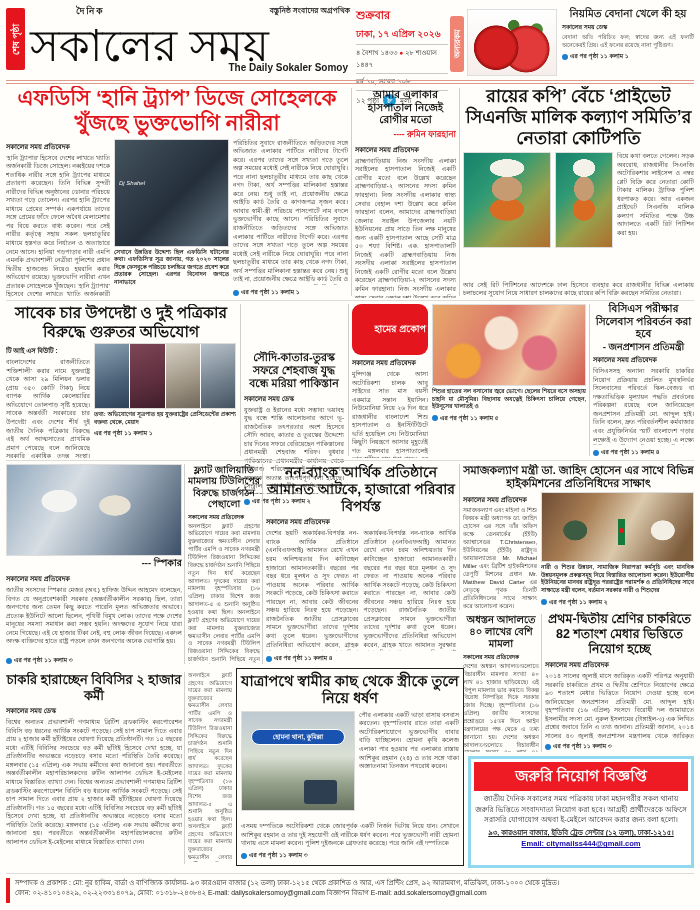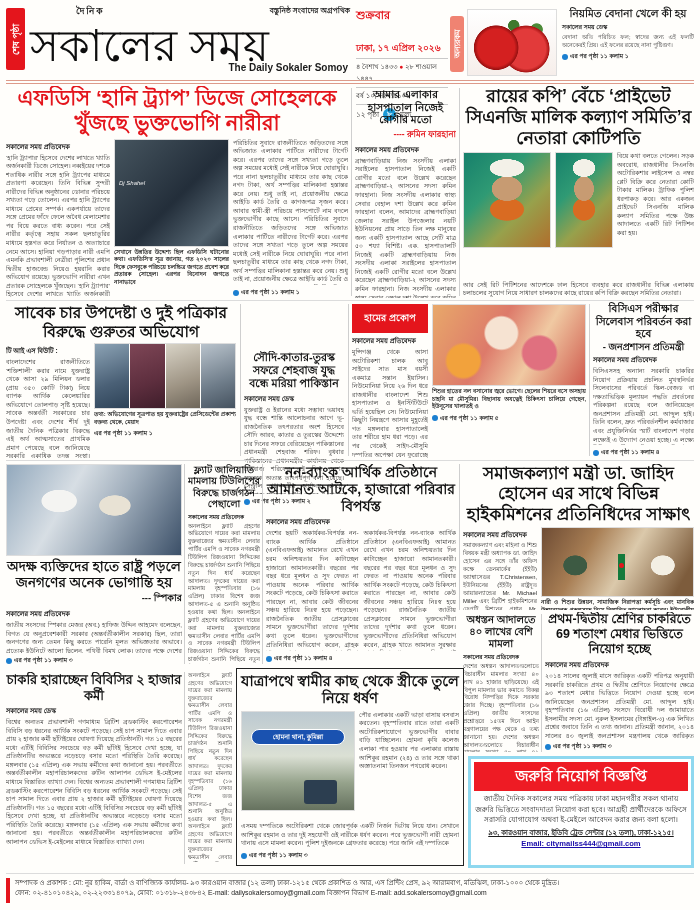--- a/index.html
+++ b/index.html
@@ -11,21 +11,21 @@
   .edition-flag{left:6px;top:8px;width:19px;height:62px;background:#e4151c;color:#fff;
     writing-mode:vertical-rl;transform:rotate(180deg);font-size:9px;font-weight:700;
     display:flex;align-items:center;justify-content:center;border-radius:2px;}
   .daily-label{left:76px;top:4px;font-size:9px;font-weight:700;letter-spacing:2px;}
   .paper-title{left:30px;top:23px;width:318px;margin:0;font-size:44px;font-weight:400;
     line-height:1.05;color:#0d0d0d;white-space:nowrap;}
   .tagline{left:238px;top:5px;width:112px;font-size:7.5px;font-weight:700;text-align:right;}
   .title-en{left:196px;top:62px;width:152px;font-size:10px;font-weight:700;text-align:right;}
   .dateline{left:356px;top:7px;width:92px;font-size:7px;}
   .dateline .weekday{color:#e4151c;font-weight:800;font-size:11px;}
-  .dateline .date{color:#e4151c;font-weight:800;font-size:9px;margin-top:15px;}
+  .dateline .date{color:#e4151c;font-weight:800;font-size:9px;margin-top:1px;}
   .dateline .cal{border-top:1px solid #c9c9c9;margin-top:2px;padding-top:2px;font-size:6.6px;}
   .dateline .cal .dot{color:#e4151c;}
   .dateline .issue{border-top:1px solid #c9c9c9;margin-top:2px;padding-top:2px;font-size:7px;}
   .pages-row{border-top:1px solid #c9c9c9;margin-top:2px;padding-top:3px;display:flex;
     align-items:center;gap:4px;font-size:7.2px;}
   .price-badge{display:inline-flex;width:13px;height:13px;border-radius:50%;background:#1b9ad6;
     color:#fff;font-size:8px;font-weight:700;align-items:center;justify-content:center;}
   .section-flag{left:450px;top:16px;width:14px;height:56px;background:#f08372;color:#fff;
     writing-mode:vertical-rl;transform:rotate(180deg);font-size:8px;font-weight:700;
     display:flex;align-items:center;justify-content:center;border-radius:3px;}
@@ -90,22 +90,22 @@
   .ph-station{background:
     linear-gradient(#bcc9d1,#dbe0d4 45%,#96a38c 72%,#66725f);}
   .ph-station .sign{position:absolute;left:8%;top:18%;right:8%;height:16px;background:#1a52b0;
     border:1px solid #fff;border-radius:8px;color:#fff;font-size:6.4px;font-weight:700;
     display:flex;align-items:center;justify-content:center;}
   .ph-station .van{position:absolute;left:55%;bottom:6%;width:30%;height:24%;
     background:#2c3e50;border-radius:3px;}
   
   .banner-blue{align-self:center;background:linear-gradient(#2aa0e0,#0c5fa8);color:#fff;
     font-size:12.5px;font-weight:800;padding:3px 14px;border-radius:14px;margin-bottom:3px;flex:none;}
-  .kicker{background:#e4151c;color:#fff;font-size:9.5px;font-weight:800;text-align:center;
-    padding:7px 2px;flex:none;}
+  .kicker{background:#e4151c;color:#fff;font-size:9.5px;font-weight:800;text-align:right;
+    padding:18px 2px;flex:none;border-radius:9px;}
   .two-col{columns:2;column-gap:5px;}
   
   .notice{border:3px solid #8fd8ef;background:#fff;padding:3px;display:flex;
     flex-direction:column;overflow:hidden;}
   .notice-head{background:#ee1b24;color:#fff;font-size:15px;font-weight:800;text-align:center;
     padding:2px 0;flex:none;}
   .notice-body{font-size:7.4px;line-height:1.45;text-align:center;font-weight:400;margin-top:3px;}
   .notice-org{font-size:9.5px;font-weight:800;text-align:center;margin-top:2px;}
   .notice-addr{font-size:7px;font-weight:700;text-align:center;text-decoration:underline;margin-top:1px;}
   .notice-mail{font-size:7.6px;font-weight:800;text-align:center;color:#1a0dab;
@@ -266,21 +266,20 @@
     <div class="jump">
         <span class="jdot"></span>
         <span>এর পর পৃষ্ঠা ১১ কলাম ৪</span>
       </div>
   </div>
 
   <div class="hrule" style="top:460px;"></div>
 
   <div class="abs story" style="left:6px;top:464px;width:176px;height:202px;">
     <div class="photo ph-group" style="height:92px;"></div>
-    <div class="hl" style="font-size:13.5px;margin-top:3px;">অদক্ষ ব্যক্তিদের হাতে রাষ্ট্র পড়লে জনগণের অনেক ভোগান্তি হয়</div>
     <div class="attr-dark">--- স্পিকার</div>
     <div class="byline">সকালের সময় প্রতিবেদক</div>
     <div class="body">জাতীয় সংসদের স্পিকার মেজর (অব.) হাফিজ উদ্দিন আহমেদ বলেছেন, বিগত যে অনুপ্রবেশকারী সরকার (অন্তর্বর্তীকালীন সরকার) ছিল, তারা জনগণের জন্য তেমন কিছু করতে পারেনি মূলত অভিজ্ঞতার অভাবে। প্রত্যেক ইউনিটে আলো ছিলেন, পৃথিবী বিমুখ লোক। তাদের পক্ষে দেশের মানুষের সমস্যা সমাধান করা সম্ভব হয়নি। অদক্ষদের সুযোগ নিয়ে যারা নেমে গিয়েছে। এই যে হাজার টিকা নেই, বহু লোক জীবন দিয়েছে। একদল অদক্ষ ব্যক্তিদের হাতে রাষ্ট্র পড়লে তখন জনগণের অনেক ভোগান্তি হয়।</div>
     <div class="jump">
         <span class="jdot"></span>
         <span>এর পর পৃষ্ঠা ১১ কলাম ৩</span>
       </div>
   </div>
 
   <div class="vline" style="left:184px;top:464px;height:200px;"></div>
@@ -299,21 +298,21 @@
     <div class="body two-col">দেশের ছয়টি অকার্যকর-বিপর্যস্ত নন-ব্যাংক আর্থিক প্রতিষ্ঠানে (এনবিএফআই) আমানত রেখে এখন চরম অনিশ্চয়তার দিন কাটাচ্ছেন হাজারো আমানতকারী। বছরের পর বছর ধরে মূলধন ও সুদ ফেরত না পাওয়ায় অনেক পরিবার আর্থিক সংকটে পড়েছে, কেউ চিকিৎসা করাতে পারছেন না, আবার কেউ জীবনের সঞ্চয় হারিয়ে নিঃস্ব হয়ে পড়েছেন। রাজনৈতিক জাতীয় প্রেসক্লাবের সামনে ভুক্তভোগীরা তাদের দুর্দশার কথা তুলে ধরেন। ভুক্তভোগীদের প্রতিনিধিরা অভিযোগ করেন, গ্রাহক খাতে আমানত সুরক্ষার নানা চিন্তা থাকলেও এনবিএফআই খাতে তেমন কার্যকর ব্যবস্থা নেই। ফলে দেশের ছয়টি অকার্যকর-বিপর্যস্ত নন-ব্যাংক আর্থিক প্রতিষ্ঠানে (এনবিএফআই) আমানত রেখে এখন চরম অনিশ্চয়তার দিন কাটাচ্ছেন হাজারো আমানতকারী। বছরের পর বছর ধরে মূলধন ও সুদ ফেরত না পাওয়ায় অনেক পরিবার আর্থিক সংকটে পড়েছে, কেউ চিকিৎসা করাতে পারছেন না, আবার কেউ জীবনের সঞ্চয় হারিয়ে নিঃস্ব হয়ে পড়েছেন। রাজনৈতিক জাতীয় প্রেসক্লাবের সামনে ভুক্তভোগীরা তাদের দুর্দশার কথা তুলে ধরেন। ভুক্তভোগীদের প্রতিনিধিরা অভিযোগ করেন, গ্রাহক খাতে আমানত সুরক্ষার নানা চিন্তা থাকলেও এনবিএফআই খাতে তেমন কার্যকর ব্যবস্থা নেই। ফলে</div>
     <div class="jump">
         <span class="jdot"></span>
         <span>এর পর পৃষ্ঠা ১১ কলাম ৪</span>
       </div>
   </div>
 
   <div class="vline" style="left:459px;top:464px;height:146px;"></div>
 
   <div class="abs story" style="left:463px;top:464px;width:231px;height:146px;">
-    <div class="hl" style="font-size:17px;">সমাজকল্যাণ মন্ত্রী ডা. জাহিদ হোসেন এর সাথে বিভিন্ন হাইকমিশনের প্রতিনিধিদের সাক্ষাৎ</div>
+    <div class="hl" style="font-size:11px;">সমাজকল্যাণ মন্ত্রী ডা. জাহিদ হোসেন এর সাথে বিভিন্ন হাইকমিশনের প্রতিনিধিদের সাক্ষাৎ</div>
     <div class="cols" style="margin-top:2px;">
       <div class="c" style="max-width:74px;">
         <div class="byline">সকালের সময় প্রতিবেদক</div>
         <div class="body" style="font-size:5.8px;">সমাজকল্যাণ এবং মহিলা ও শিশু বিষয়ক মন্ত্রী অধ্যাপক ডা. জাহিদ হোসেন এর সঙ্গে তাঁর অফিস কক্ষে ডেনমার্কের (ইইউ) অ্যাম্বাসেডর T.Christensen, ইউনিয়নের (ইইউ) রাষ্ট্রদূত আয়ারল্যান্ডের Mr. Michael Miller এবং ব্রিটিশ হাইকমিশনের ডেপুটি মিশনের প্রধান Mr. Matthew David Carter এর নেতৃত্বে পৃথক তিনটি প্রতিনিধিদলের সাথে সাক্ষাৎ করে আলোচনা করেন।</div>
       </div>
       <div class="c">
         <div class="photo ph-meet" style="height:70px;">
             <span class="flag"></span>
           </div>
         <div class="caption" style="margin-top:2px;">নারী ও শিশুর উন্নয়ন, সামাজিক নিরাপত্তা কর্মসূচি এবং মানবিক উন্নয়নমূলক প্রকল্পসমূহ নিয়ে বিস্তারিত আলোচনা করেন। ইউরোপীয় ইউনিয়নের মানবর রাষ্ট্রদূত পররাষ্ট্রের পরামর্শক ও প্রতিনিধিদের সাথে সাক্ষাতে মন্ত্রী বলেন, বর্তমান সরকার নারী ও শিশুদের</div>
@@ -327,21 +326,21 @@
 
   <div class="abs story" style="left:463px;top:614px;width:76px;height:138px;">
     <div class="hl" style="font-size:10px;">অধস্তন আদালতে ৪০ লাখের বেশি মামলা</div>
     <div class="byline" style="font-size:5.8px;">সকালের সময় প্রতিবেদক</div>
     <div class="body" style="font-size:5.7px;">দেশের অধস্তন আদালতগুলোতে বিচারাধীন মামলার সংখ্যা ৪০ লাখ ৪১ হাজার ছাড়িয়েছে। এই বিপুল মামলার ভার কমাতে বিকল্প বিরোধ নিষ্পত্তির দিকে সরকার জোর দিচ্ছে। বৃহস্পতিবার (১৬ এপ্রিল) জাতীয় সংসদের প্রশ্নোত্তরে ১৫তম দিনে আইন মন্ত্রণালয়ের পক্ষ থেকে এ তথ্য জানানো হয়। দেশের অধস্তন আদালতগুলোতে বিচারাধীন মামলার সংখ্যা ৪০ লাখ ৪১ হাজার ছাড়িয়েছে। এই বিপুল মামলার ভার কমাতে বিকল্প বিরোধ নিষ্পত্তির দিকে সরকার জোর দিচ্ছে। বৃহস্পতিবার (১৬ এপ্রিল) জাতীয় সংসদের প্রশ্নোত্তরে ১৫তম দিনে আইন মন্ত্রণালয়ের পক্ষ থেকে এ তথ্য জানানো হয়।</div>
   </div>
 
   <div class="vline" style="left:541px;top:614px;height:138px;"></div>
 
   <div class="abs story" style="left:545px;top:612px;width:149px;height:140px;">
-    <div class="hl" style="font-size:12.5px;">প্রথম-দ্বিতীয় শ্রেণির চাকরিতে 69 শতাংশ মেধার ভিত্তিতে নিয়োগ হচ্ছে</div>
+    <div class="hl" style="font-size:12.5px;">প্রথম-দ্বিতীয় শ্রেণির চাকরিতে 82 শতাংশ মেধার ভিত্তিতে নিয়োগ হচ্ছে</div>
     <div class="byline">সকালের সময় প্রতিবেদক</div>
     <div class="body">২০১৪ সালের জুলাই মাসে জারিকৃত একটি পরিপত্র অনুযায়ী সরকারি চাকরিতে প্রথম ও দ্বিতীয় শ্রেণিতে নিয়োগের ক্ষেত্রে ৯৩ শতাংশ মেধার ভিত্তিতে নিয়োগ দেওয়া হচ্ছে বলে জানিয়েছেন জনপ্রশাসন প্রতিমন্ত্রী মো. আব্দুল হাই। বৃহস্পতিবার (১৬ এপ্রিল) সংসদে বিরোধী দল জামায়াতে ইসলামীর সদস্য মো. নুরুল ইসলামের (টাঙ্গাইল-৩) এক লিখিত প্রশ্নের জবাবে তিনি এ তথ্য জানান। প্রতিমন্ত্রী জানান, ২০১৪ সালের ৪৩ জুলাই জনপ্রশাসন মন্ত্রণালয় থেকে জারিকৃত একটি গেজেট অনুযায়ী, ৯৩ শতাংশ পদ মেধার ভিত্তিতে পূরণ করা হচ্ছে, ৫ শতাংশ পদ মুক্তিযোদ্ধা, পঙ্গু মুক্তিযোদ্ধা ও বীরাঙ্গনাদের সন্তানদের জন্য সংরক্ষিত; ১ শতাংশ ক্ষুদ্র নৃগোষ্ঠীর জন্য এবং ১ শতাংশ পদ প্রতিবন্ধী ও তৃতীয় লিঙ্গের জন্য।</div>
     <div class="jump">
         <span class="jdot"></span>
         <span>এর পর পৃষ্ঠা ১১ কলাম ৩</span>
       </div>
   </div>
 
   <div class="abs story" style="left:6px;top:672px;width:176px;height:194px;">
     <div class="hl" style="font-size:13px;">চাকরি হারাচ্ছেন বিবিসির ২ হাজার কর্মী</div>

